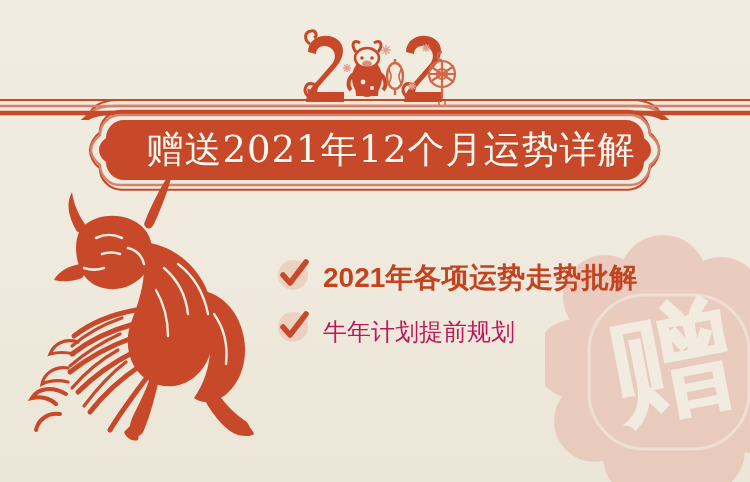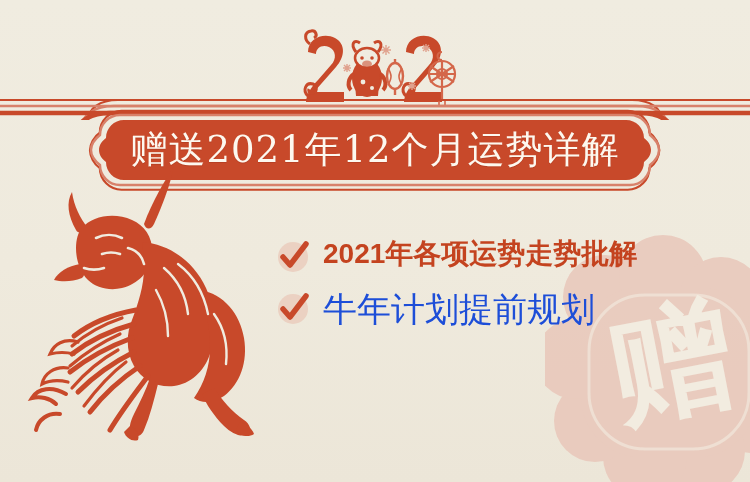--- a/index.html
+++ b/index.html
@@ -75,21 +75,21 @@
     position: absolute;
     left: 88px;
     top: 106px;
     width: 574px;
     height: 88px;
   }
   .banner-frame { position: absolute; inset: 0; }
   .banner-frame svg { display: block; width: 100%; height: 100%; }
   .banner-title {
     position: absolute;
-    left: 0;
+    left: 16px;
     top: 0;
     width: 574px;
     height: 88px;
     display: flex;
     align-items: center;
     justify-content: center;
     color: #fdf8ef;
     font-size: 37px;
     font-weight: 400;
     letter-spacing: 1px;
@@ -111,21 +111,21 @@
 
   
   .bullets {
     position: absolute;
     left: 277px;
     top: 240px;
     width: 430px;
   }
   .bullet-row {
     display: flex;
-    align-items: flex-start;
+    align-items: flex-end;
     height: 52px;
   }
   .tick {
     position: relative;
     width: 34px;
     height: 34px;
     flex: 0 0 34px;
     margin-right: 12px;
   }
   .tick .halo {
@@ -140,22 +140,22 @@
   }
   .tick svg {
     position: absolute;
     left: 0;
     top: 0;
     width: 34px;
     height: 34px;
     overflow: visible;
   }
   .bullet-text {
-    color: #1d4ed8;
-    font-size: 34px;
+    color: #be185d;
+    font-size: 24px;
     line-height: 1;
     white-space: nowrap;
     user-select: none;
   }
   .bullet-text.strong {
     font-weight: 700;
     color: #c4431f;
     font-size: 28px;
   }
 </style>

